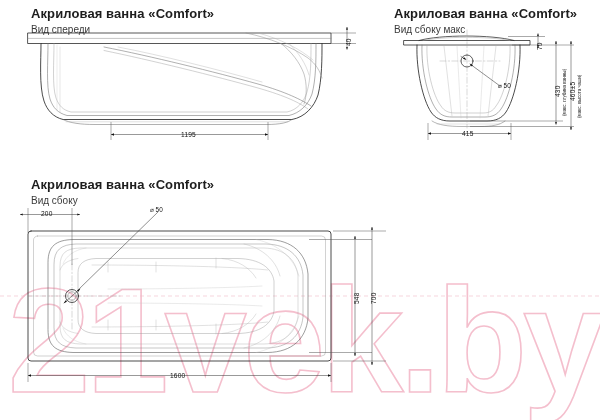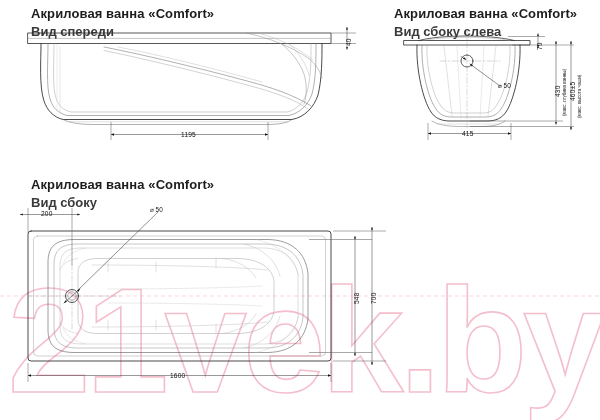--- a/index.html
+++ b/index.html
@@ -29,22 +29,22 @@
   }
   .view-title .t1 {
     display: block;
     font-size: 13px;
     font-weight: bold;
     letter-spacing: 0.1px;
     color: #1d1d1d;
   }
   .view-title .t2 {
     display: block;
-    font-size: 13px;
-    font-weight: bold;
+    font-size: 10px;
+    font-weight: normal;
     color: #3a3a3a;
   }
   #title-front { left: 31px; top: 5px; }
   #title-side  { left: 394px; top: 5px; }
   #title-top   { left: 31px; top: 176px; }
 
   .dim-label {
     position: absolute;
     font-size: 6.6px;
     color: #111;
@@ -78,21 +78,21 @@
 </head>
 <body>
 
 <div class="view-title" id="title-front">
   <span class="t1">Акриловая ванна «Comfort»</span>
   <span class="t2">Вид спереди</span>
 </div>
 
 <div class="view-title" id="title-side">
   <span class="t1">Акриловая ванна «Comfort»</span>
-  <span class="t2">Вид сбоку слева</span>
+  <span class="t2">Вид сбоку макс</span>
 </div>
 
 <div class="view-title" id="title-top">
   <span class="t1">Акриловая ванна «Comfort»</span>
   <span class="t2">Вид сбоку</span>
 </div>
 
 <svg id="sheet" viewBox="0 0 600 420">
   <defs>
     <marker id="ah" viewBox="0 0 10 10" refX="9" refY="5" markerWidth="7" markerHeight="7" orient="auto-start-reverse">

